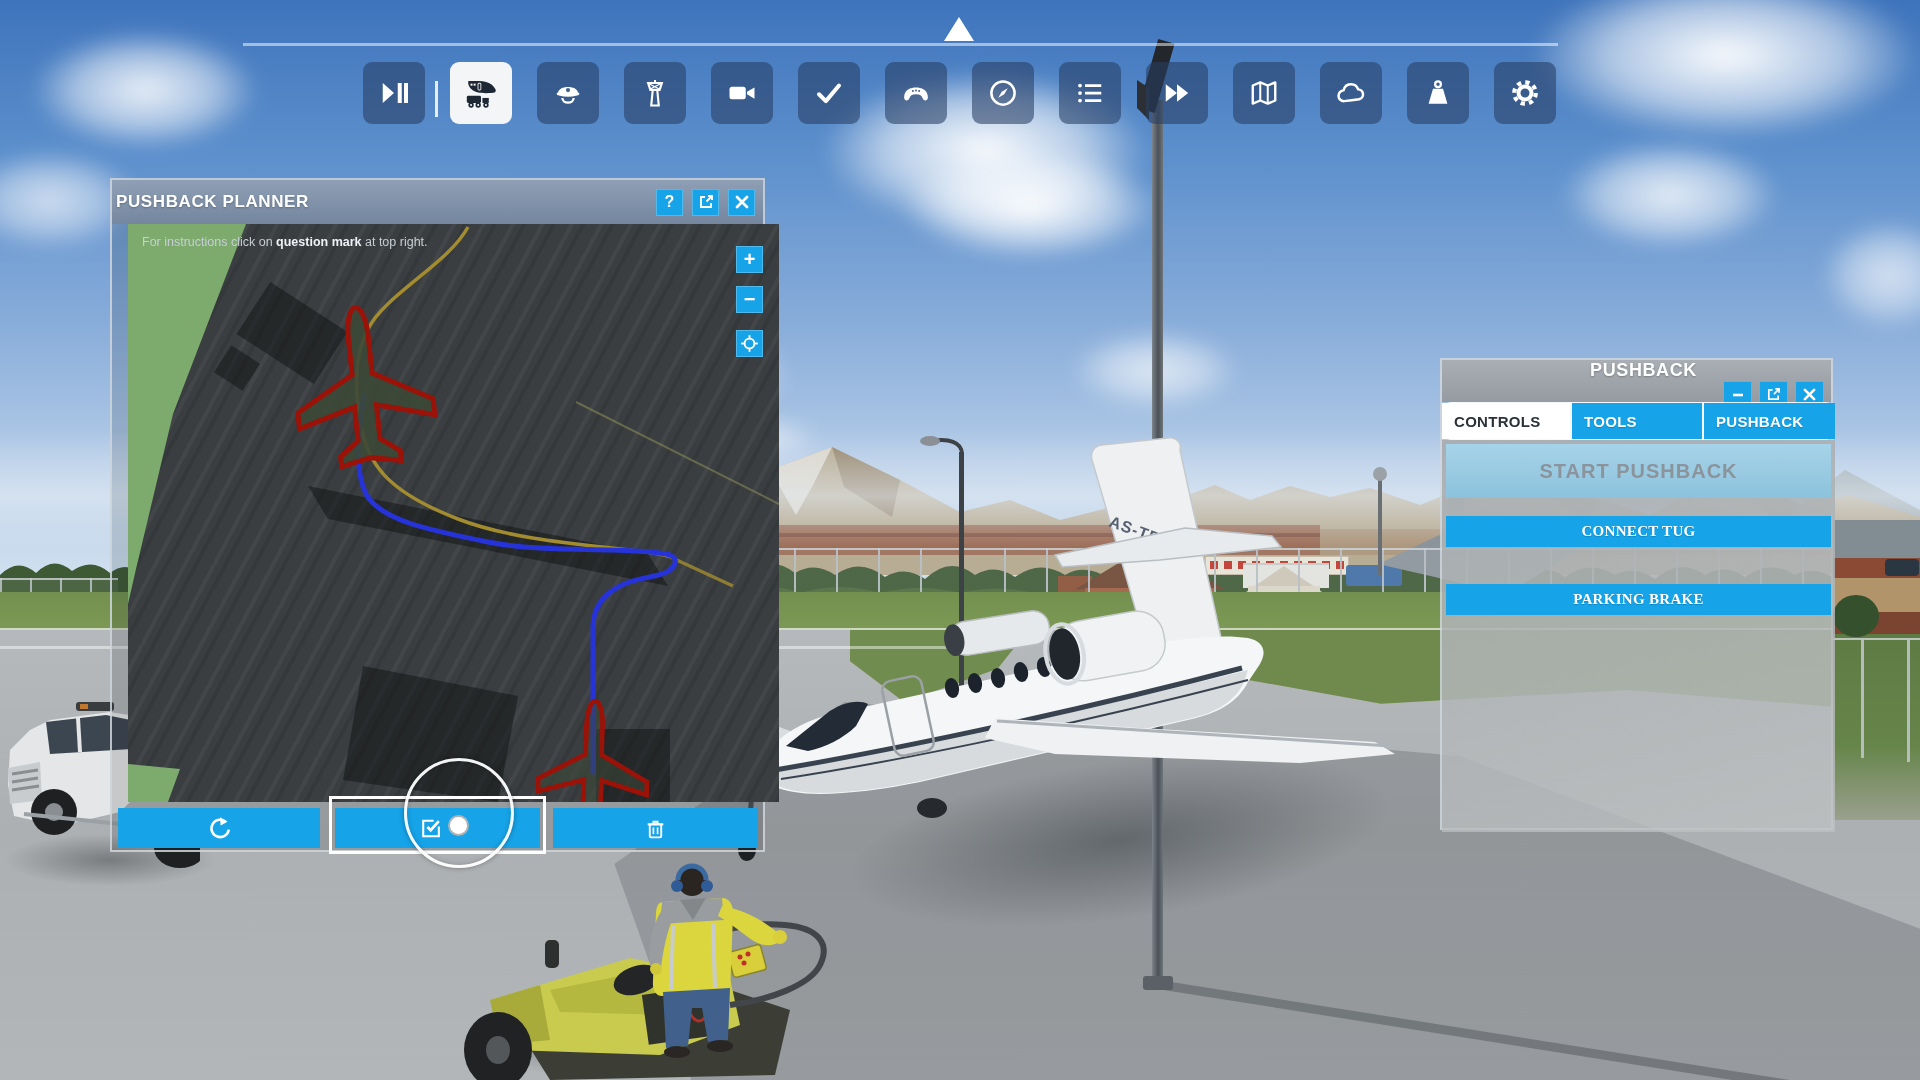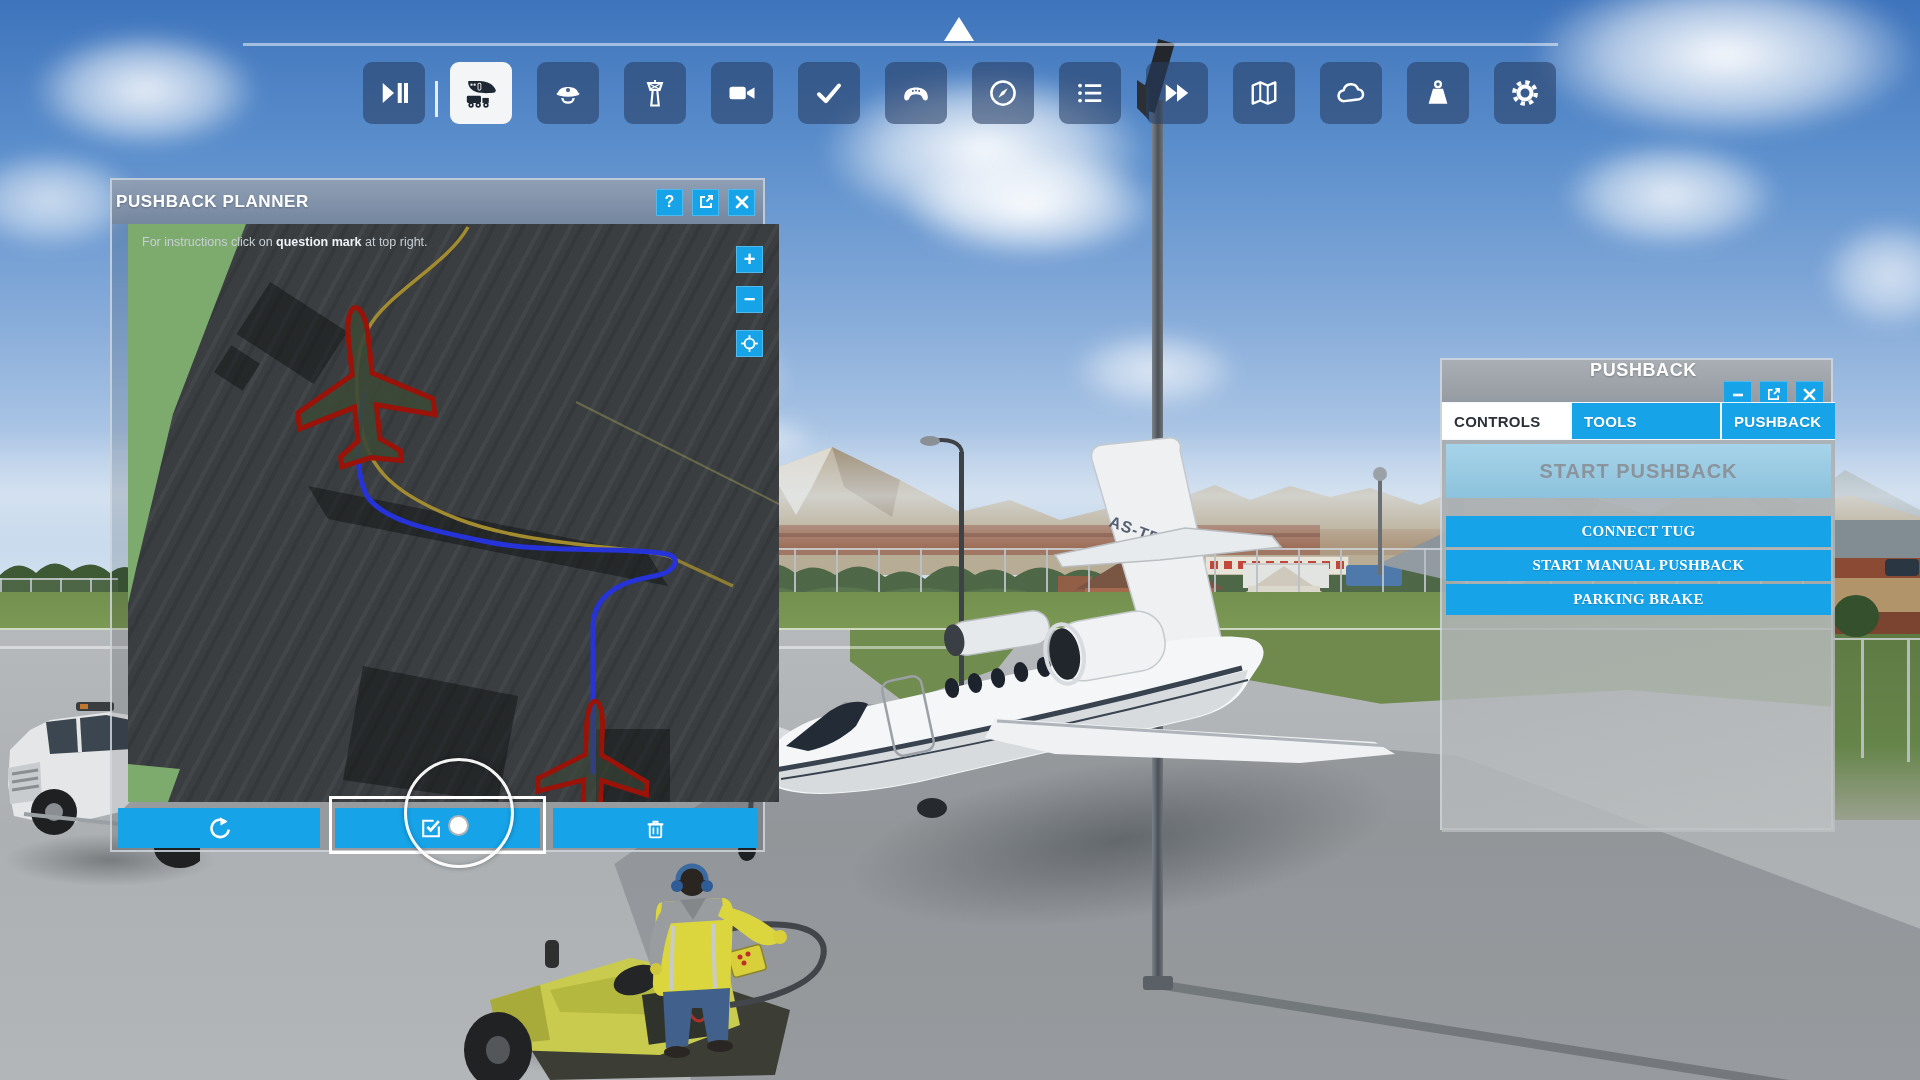--- a/index.html
+++ b/index.html
@@ -50,21 +50,21 @@
   #planner-instructions{position:absolute;left:14px;top:11px;font-size:12.5px;color:#c7ced4;}
   #planner-instructions b{color:#eef2f6;}
   .mapzoom{position:absolute;left:624px;width:27px;height:27px;font-size:20px;}
   .pb-action{position:absolute;top:628px;height:40px;background:#16a3e8;display:flex;
              align-items:center;justify-content:center;}
   #focus-box{position:absolute;left:217px;top:616px;width:211px;height:52px;border:3px solid #fff;}
   
   #pushback{left:1440px;top:358px;width:393px;height:472px;}
   #pushback-titlebar{height:42px;background:linear-gradient(180deg,rgba(170,174,178,.95),rgba(148,152,156,.92));flex-direction:column;}
   #pushback-tabs{position:absolute;left:0;top:42px;width:393px;height:38px;background:rgba(255,255,255,.88);
-      display:flex;gap:2px;padding-top:0;box-sizing:border-box;}
+      display:flex;gap:2px;padding-top:0;box-sizing:border-box;border-radius:9px;}
   .tab{height:36px;margin-top:1px;display:flex;align-items:center;padding-left:12px;box-sizing:border-box;
        font-weight:bold;font-size:15px;letter-spacing:.3px;}
   .tab.active{background:#fff;color:#2b3138;}
   .tab.inactive{background:#16a3e8;color:#fff;text-shadow:0 1px 1px rgba(0,0,0,.18);}
   #pushback-body{position:absolute;left:0;top:80px;width:393px;height:392px;
       background:linear-gradient(168deg,rgba(168,173,176,.93) 0%,rgba(178,182,184,.85) 55%,rgba(190,193,194,.78) 100%);}
   #plan-btn{position:absolute;left:4px;top:4px;width:385px;height:54px;
       background:linear-gradient(180deg,#a6d3e9,#8cc2dc);display:flex;align-items:center;justify-content:center;
       color:#8b939b;font-weight:bold;font-size:20px;letter-spacing:1px;}
   .pb-btn{position:absolute;left:4px;width:385px;height:31px;background:#16a3e8;color:#fff;
@@ -488,27 +488,26 @@
         </div>
         <div class="sqbtn" style="width:29px;height:26px;">
           <svg width="13" height="13" viewBox="0 0 14 14">
             <path d="M2,2 L12,12 M12,2 L2,12" stroke="#fff" stroke-width="2.8" stroke-linecap="round"></path>
           </svg>
         </div>
       </div>
     </div>
     <div id="pushback-tabs">
       <div class="tab active" style="width:128px;">CONTROLS</div>
-      <div class="tab inactive" style="width:148px;">TOOLS</div>
+      <div class="tab inactive" style="width:130px;">TOOLS</div>
       <div class="tab inactive" style="flex:1;">PUSHBACK</div>
     </div>
     <div id="pushback-body">
       <div id="plan-btn">START PUSHBACK</div>
       <div class="pb-btn" style="top:76px;">CONNECT TUG</div>
-      <div class="pb-btn" style="top:110px;">START MANUAL PUSHBACK</div>
       <div class="pb-btn" style="top:144px;">PARKING BRAKE</div>
     </div>
   </div>
 
   <div class="abs" id="cursor-ring"></div>
   <div class="abs" id="cursor-dot"></div>
 
 </div>
 
 </body></html>

